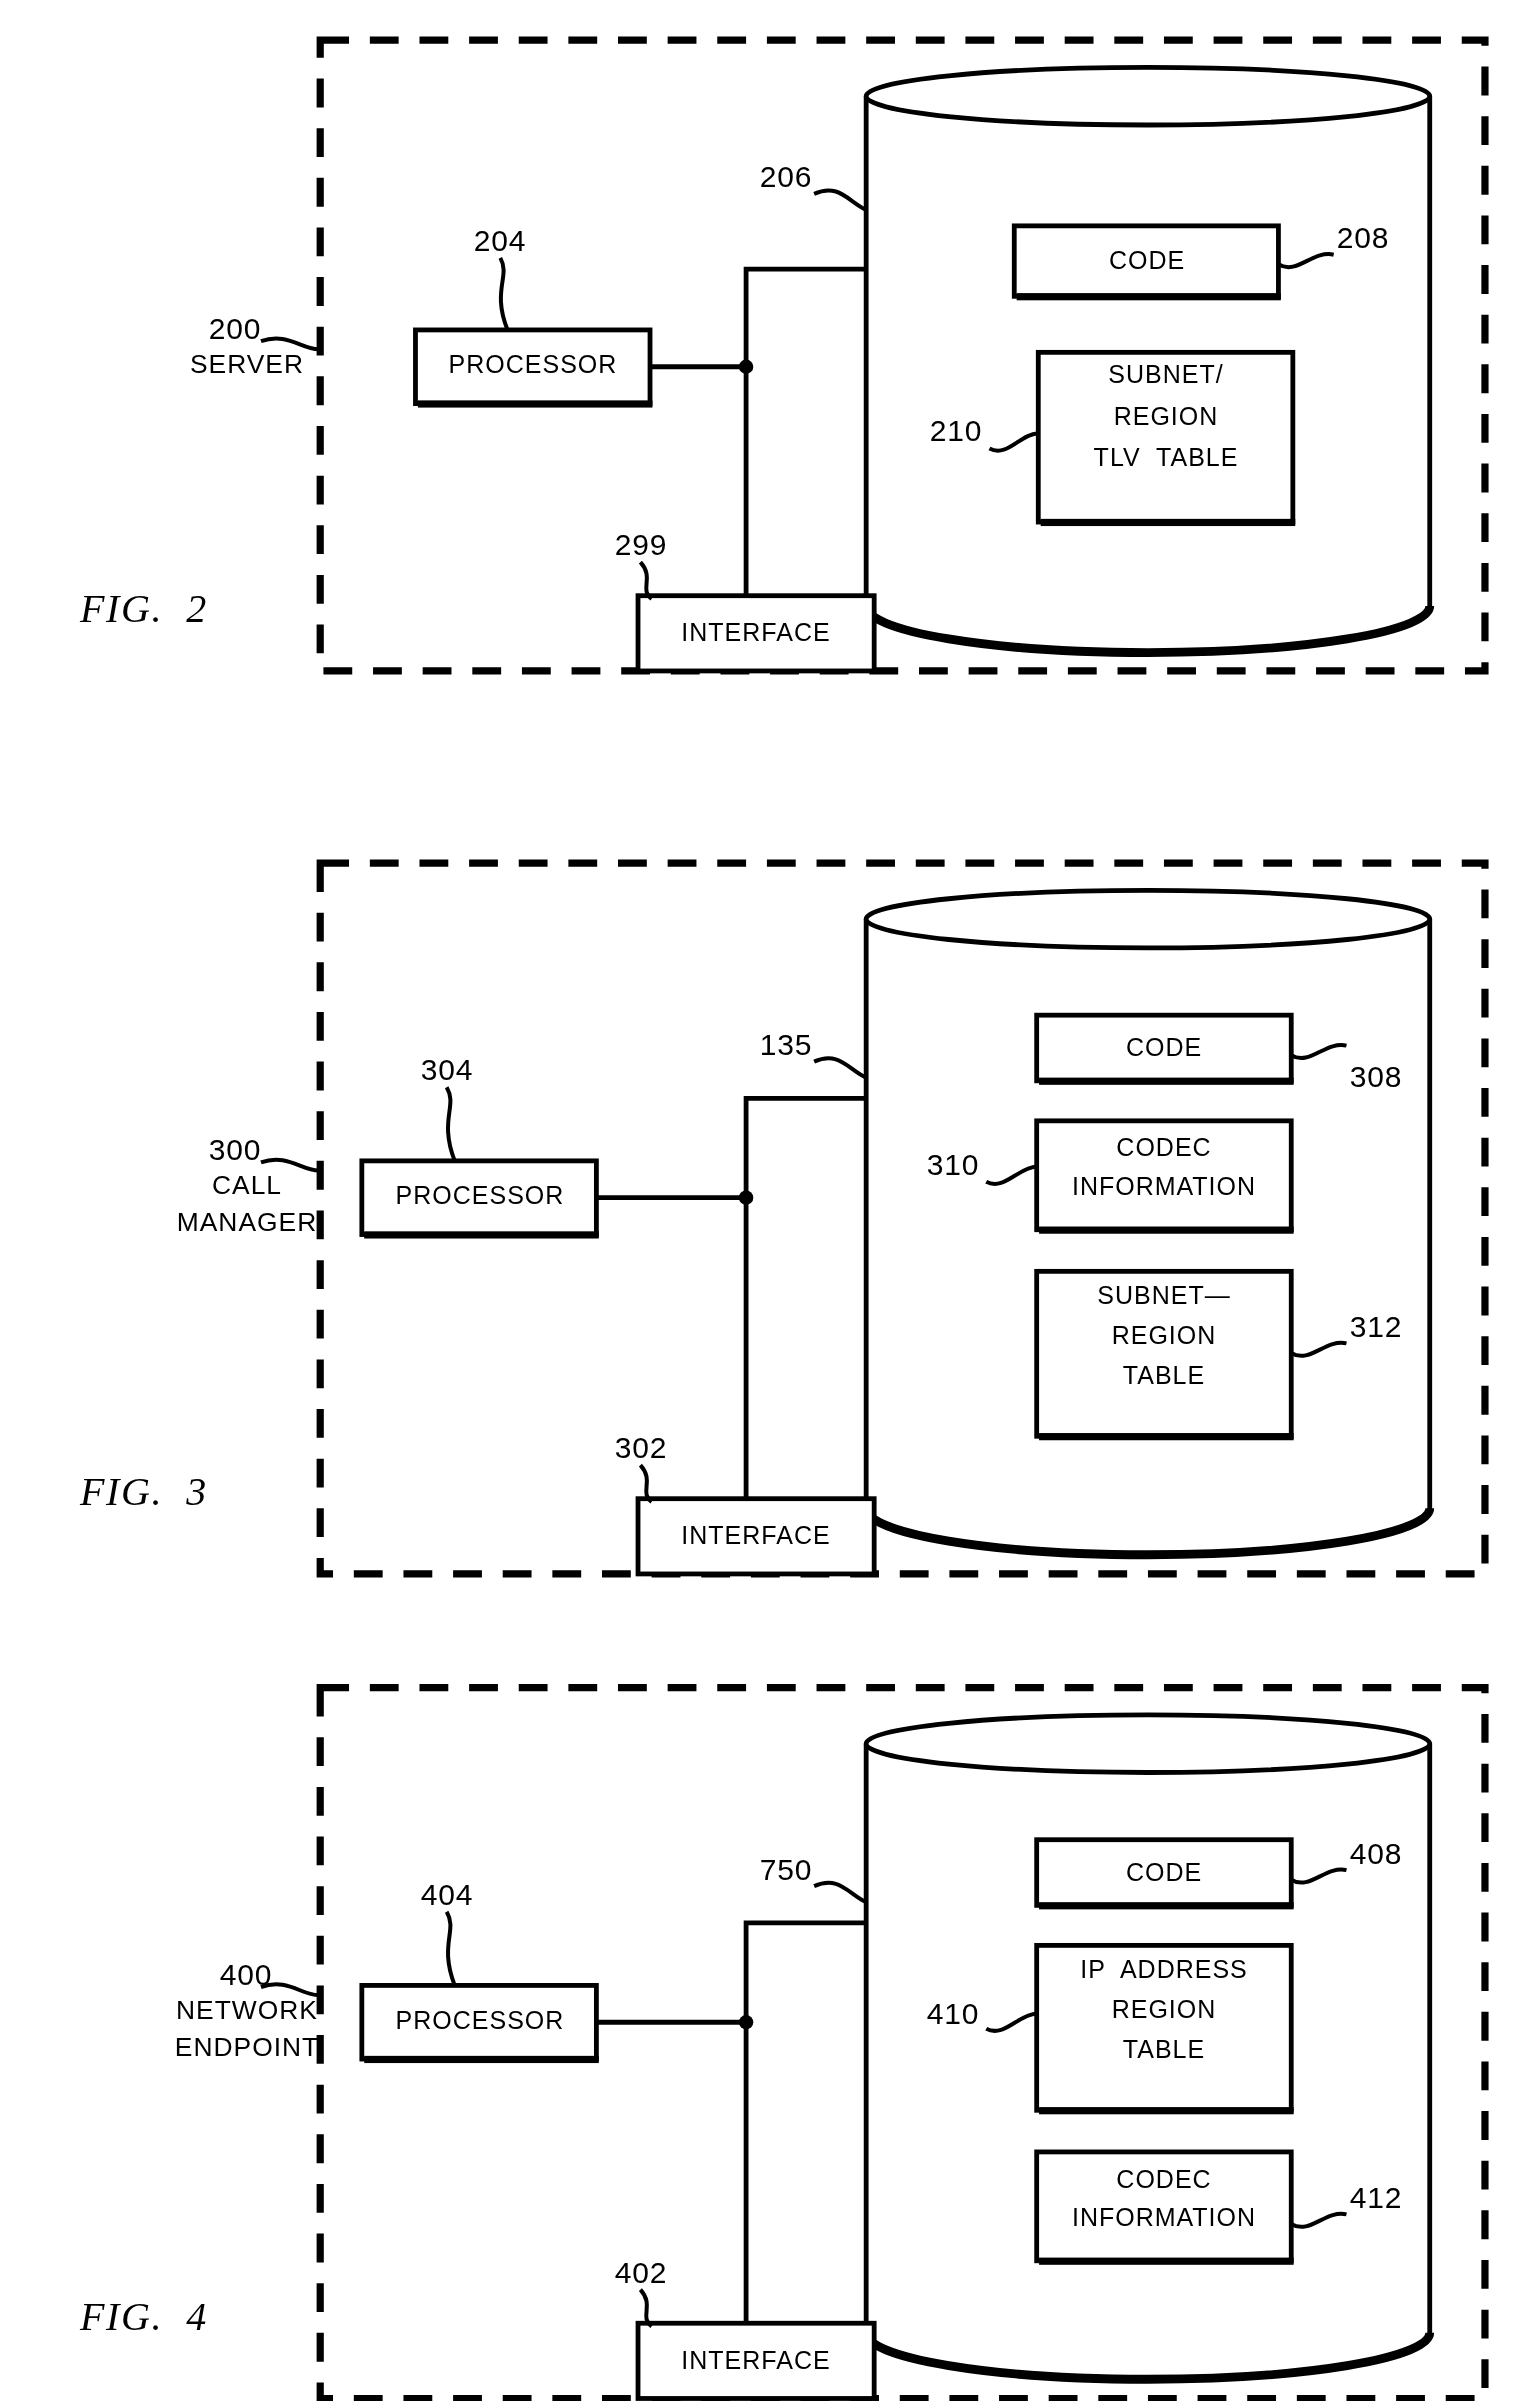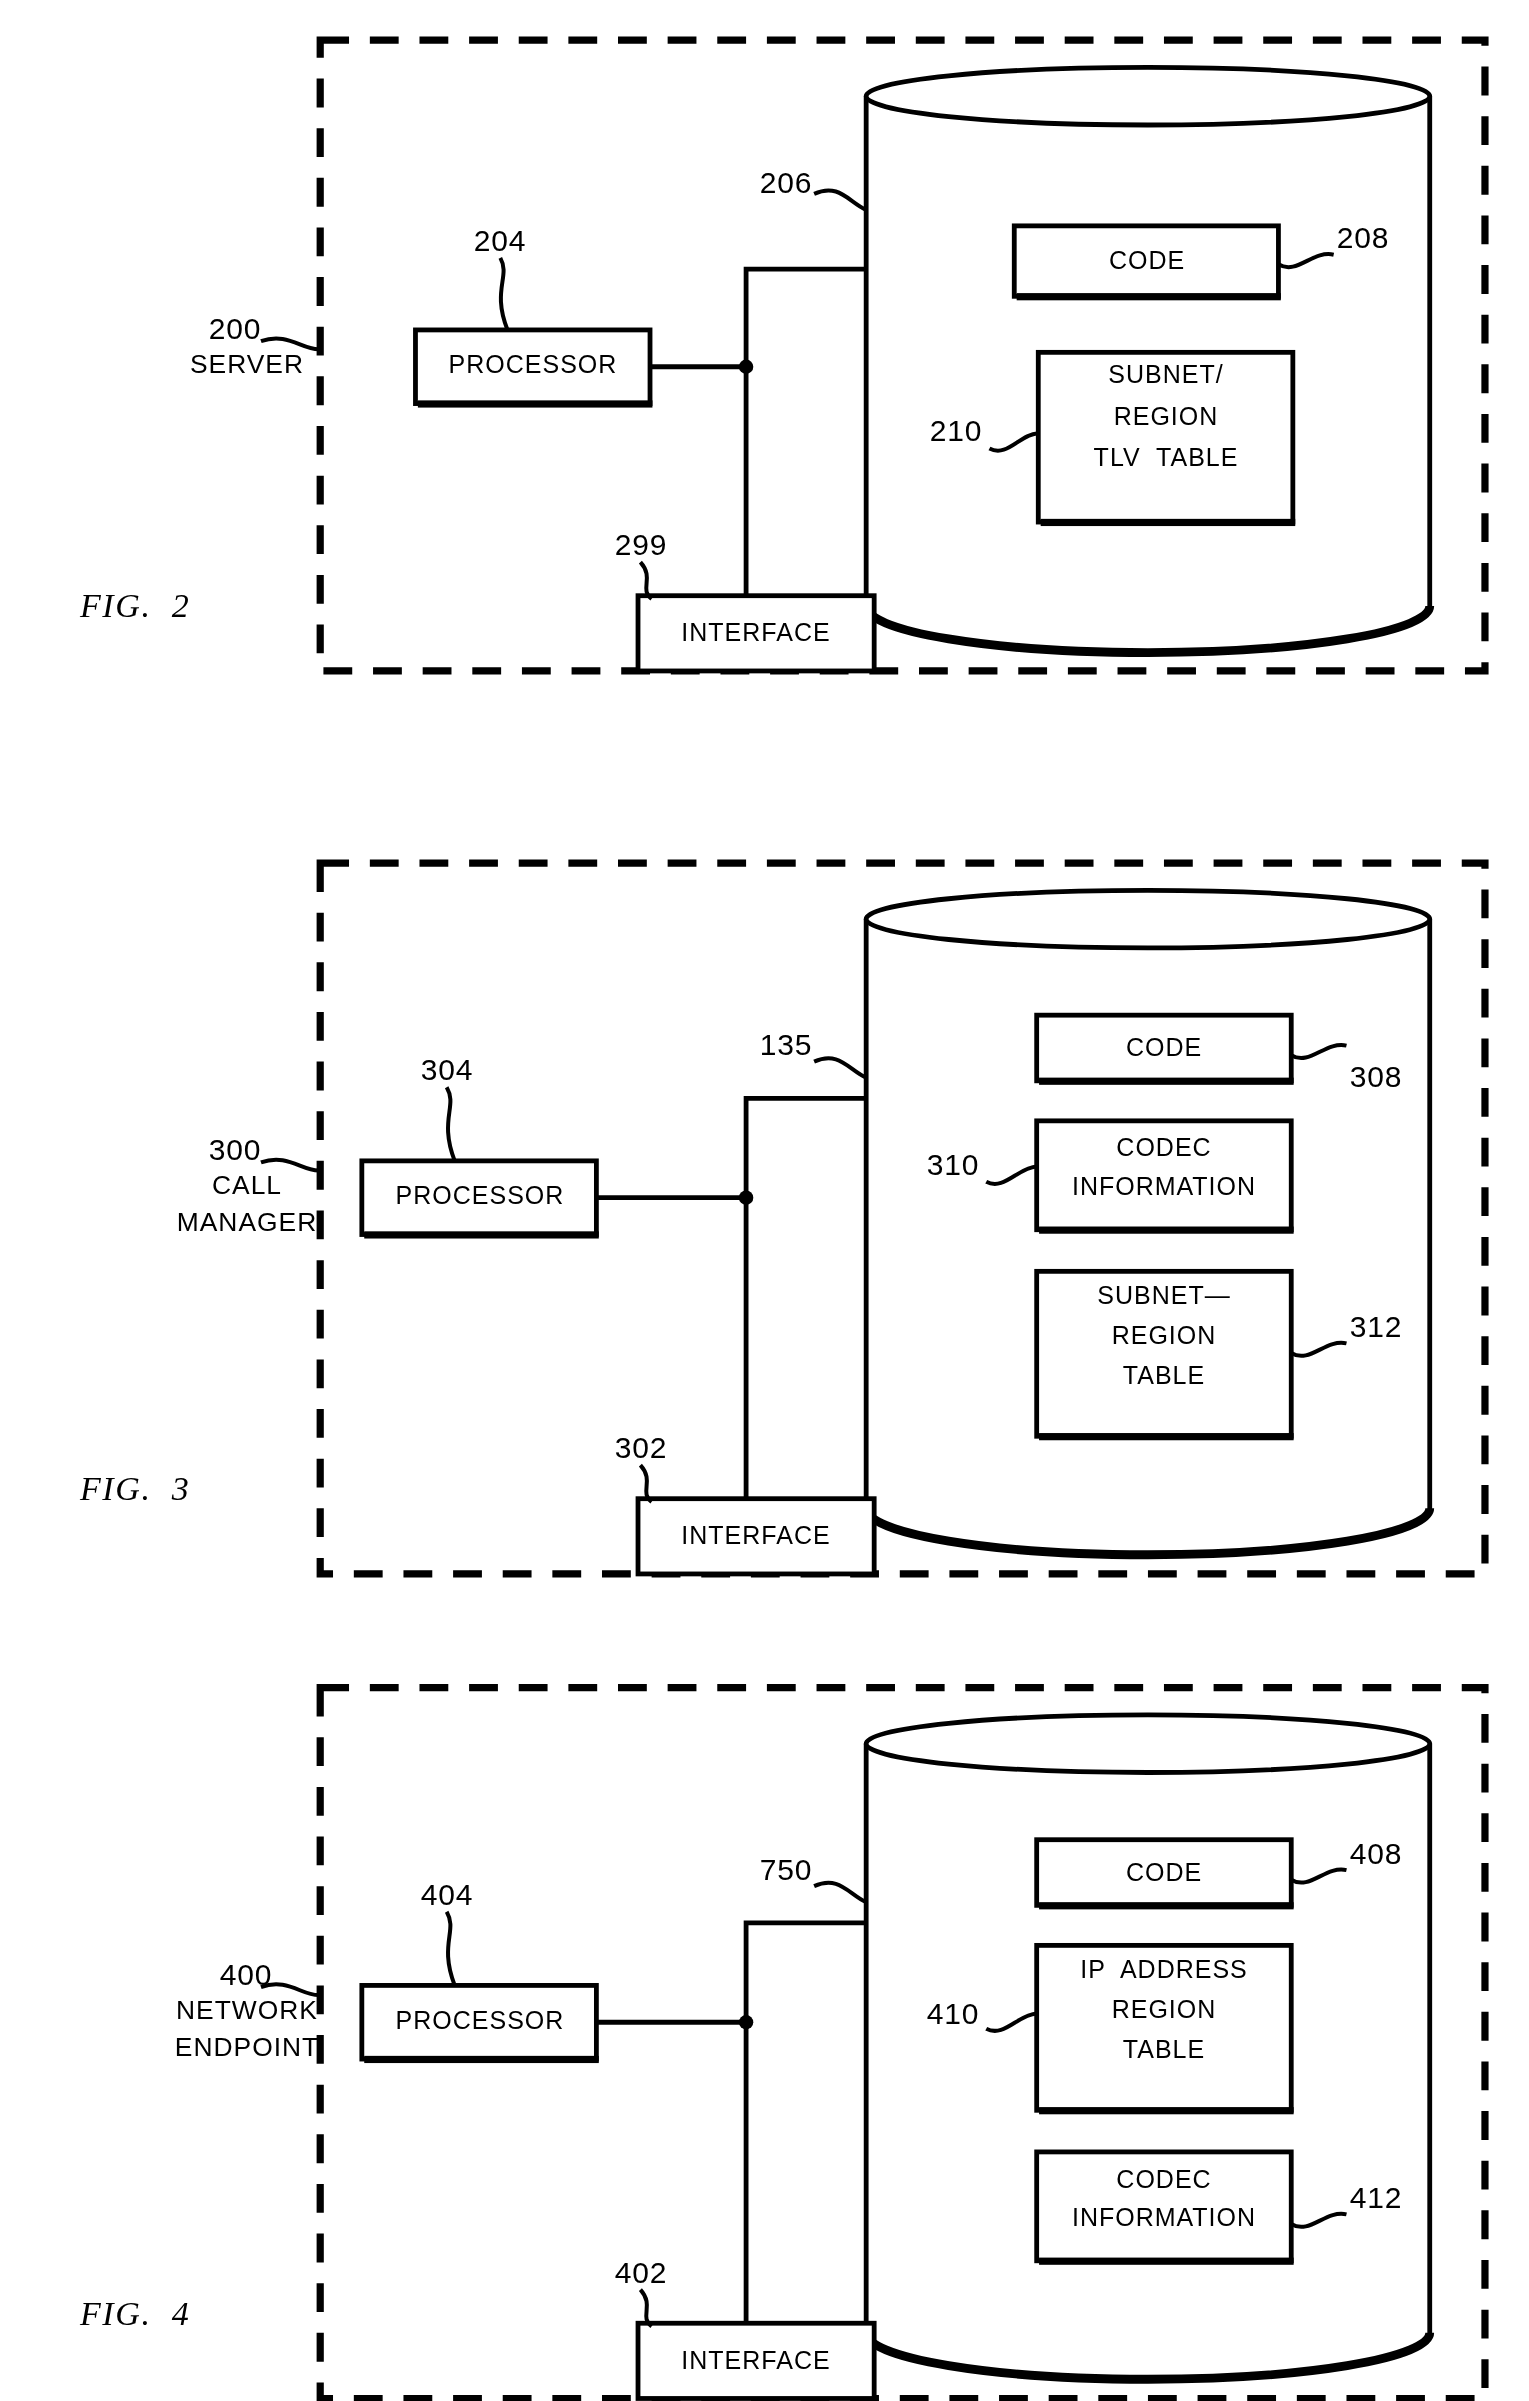--- a/index.html
+++ b/index.html
@@ -46,21 +46,21 @@
     letter-spacing: 1px;
   }
   .comp-label {
     font-size: 26.4px;
     text-align: center;
     letter-spacing: 1px;
   }
   .fig-caption {
     font-family: "Liberation Serif", serif;
     font-style: italic;
-    font-size: 34px;
+    font-size: 40px;
     letter-spacing: 1.6px;
   }
   .centered {
     transform: translateX(-50%);
     text-align: center;
   }
 </style>
 </head>
 <body>
 
@@ -217,21 +217,21 @@
 
   <div class="txt ref-num centered" style="left:235px; top:314px;">200</div>
   <div class="txt comp-label centered" style="left:247px; top:351px;">SERVER</div>
 
   <div class="txt ref-num centered" style="left:500px; top:226px;">204</div>
   <div class="txt box-label centered" style="left:533px; top:352px;">PROCESSOR</div>
 
   <div class="txt ref-num centered" style="left:641px; top:530px;">299</div>
   <div class="txt box-label centered" style="left:756px; top:620px;">INTERFACE</div>
 
-  <div class="txt ref-num centered" style="left:786px; top:162px;margin-top:6px;">206</div>
+  <div class="txt ref-num centered" style="left:786px; top:162px;">206</div>
 
   <div class="txt box-label centered" style="left:1147px; top:248px;">CODE</div>
   <div class="txt ref-num centered" style="left:1363px; top:223px;">208</div>
 
   <div class="txt box-label centered" style="left:1166px; top:362px;">SUBNET/</div>
   <div class="txt box-label centered" style="left:1166px; top:404px;">REGION</div>
   <div class="txt box-label centered" style="left:1166px; top:445px;">TLV  TABLE</div>
   <div class="txt ref-num centered" style="left:956px; top:416px;">210</div>
 
   <div class="txt fig-caption" style="left:80px; top:1472px;">FIG.  3</div>

